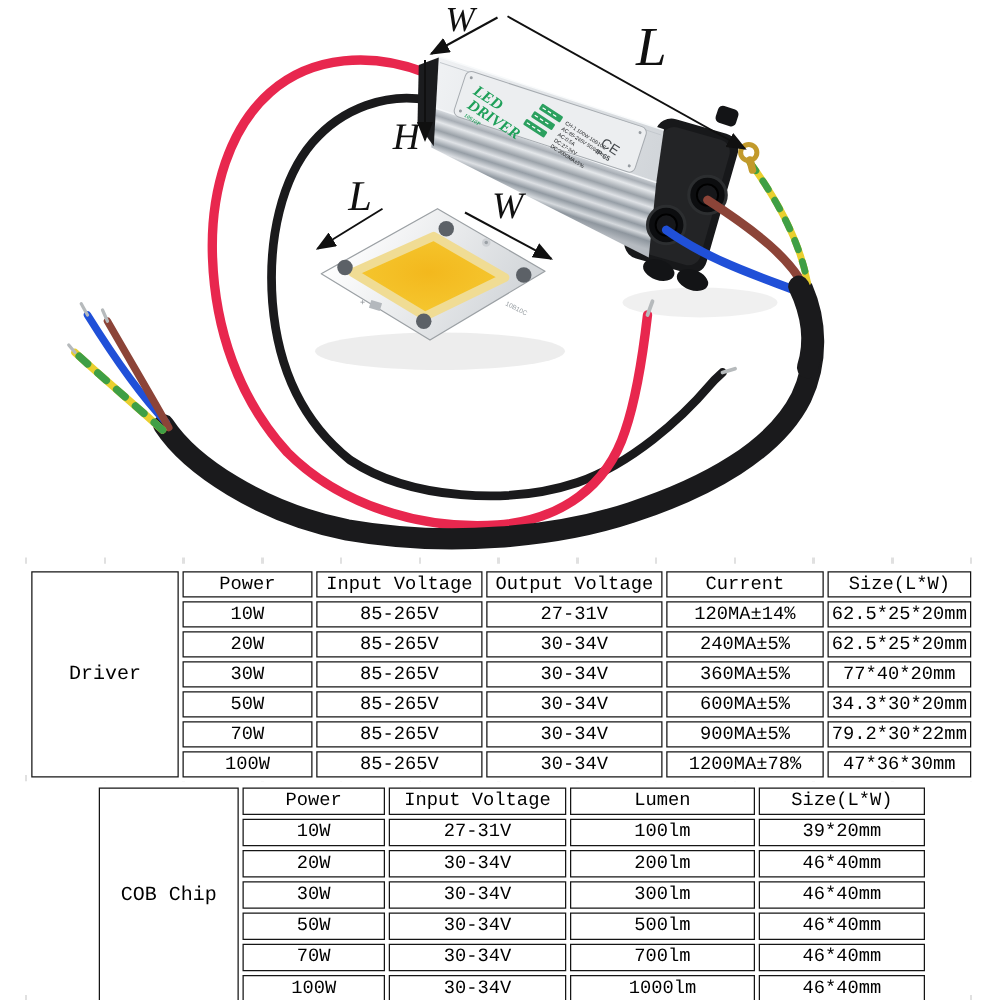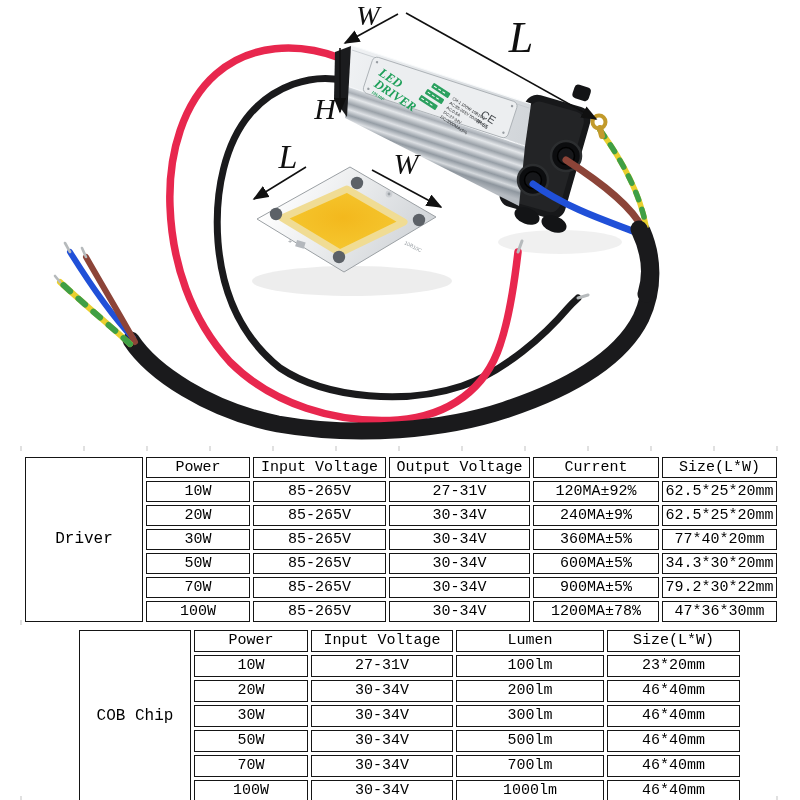--- a/index.html
+++ b/index.html
@@ -188,28 +188,28 @@
           <td>Power</td>
           <td>Input Voltage</td>
           <td>Output Voltage</td>
           <td>Current</td>
           <td>Size(L*W)</td>
         </tr>
         <tr>
           <td>10W</td>
           <td>85-265V</td>
           <td>27-31V</td>
-          <td>120MA±92%</td>
+          <td>120MA±14%</td>
           <td>62.5*25*20mm</td>
         </tr>
         <tr>
           <td>20W</td>
           <td>85-265V</td>
           <td>30-34V</td>
-          <td>240MA±9%</td>
+          <td>240MA±5%</td>
           <td>62.5*25*20mm</td>
         </tr>
         <tr>
           <td>30W</td>
           <td>85-265V</td>
           <td>30-34V</td>
           <td>360MA±5%</td>
           <td>77*40*20mm</td>
         </tr>
         <tr>
@@ -249,21 +249,21 @@
           <td rowspan="7" class="rowhead">COB Chip</td>
           <td>Power</td>
           <td>Input Voltage</td>
           <td>Lumen</td>
           <td>Size(L*W)</td>
         </tr>
         <tr>
           <td>10W</td>
           <td>27-31V</td>
           <td>100lm</td>
-          <td>23*20mm</td>
+          <td>39*20mm</td>
         </tr>
         <tr>
           <td>20W</td>
           <td>30-34V</td>
           <td>200lm</td>
           <td>46*40mm</td>
         </tr>
         <tr>
           <td>30W</td>
           <td>30-34V</td>

